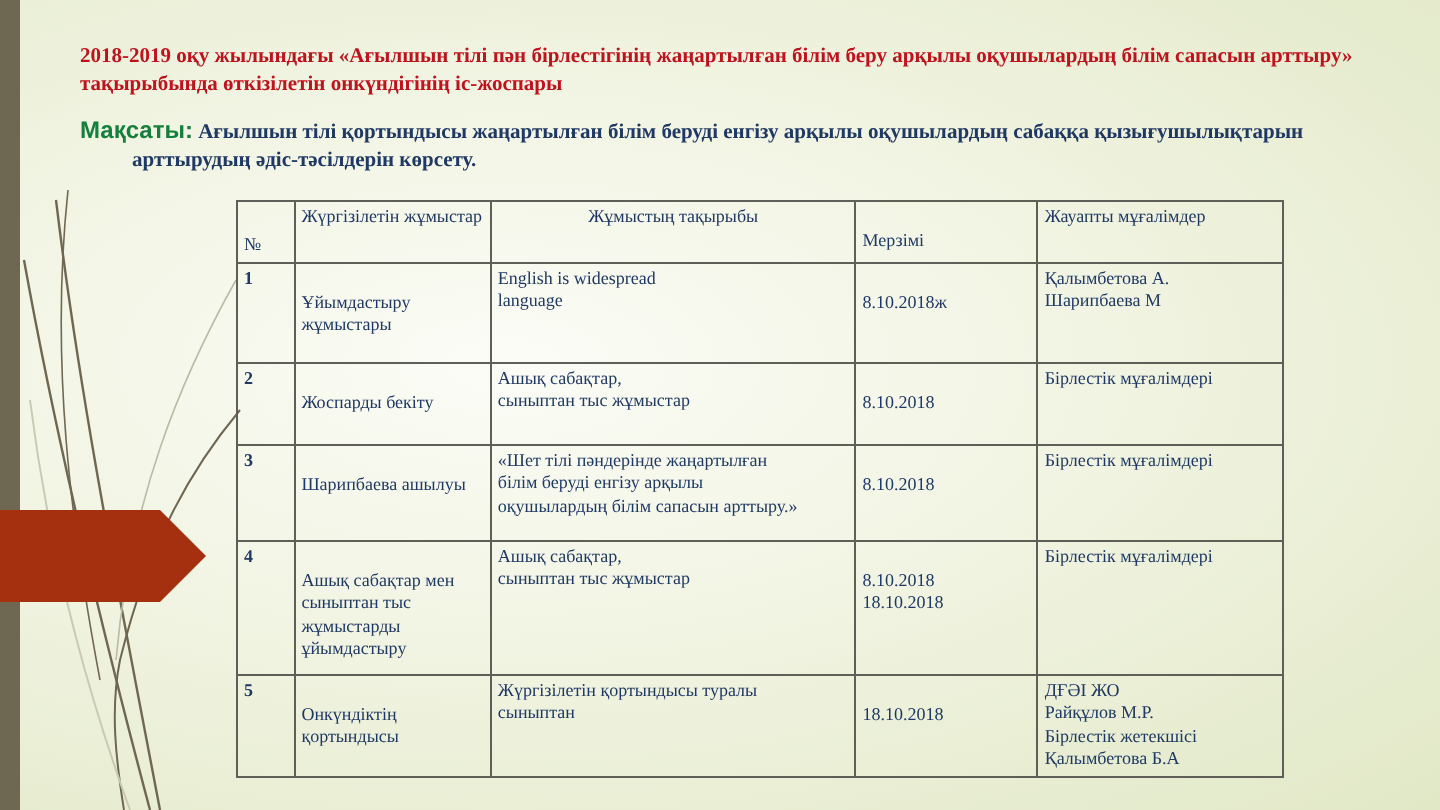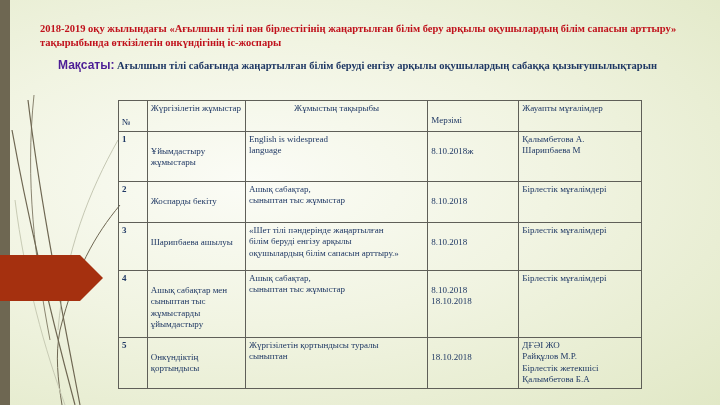--- a/index.html
+++ b/index.html
@@ -20,21 +20,21 @@
     }
     .title {
       position: absolute; left: 40px; top: 22px; width: 640px;
       color: #c0121c; font-weight: bold; font-size: 10.5px; line-height: 14px;
     }
     .goal {
       position: absolute; left: 40px; top: 58px; width: 640px;
       font-size: 10.5px; line-height: 14px; color: #1f3864; font-weight: bold;
     }
     .goal .label {
-      color: #4c1d95; font-family: "Liberation Sans", sans-serif; font-size: 12px; margin-left: 18px;
+      color: #15803d; font-family: "Liberation Sans", sans-serif; font-size: 12px;
     }
     .goal .line2 { display: block; padding-left: 26px; }
     table.plan {
       position: absolute; left: 118px; top: 100px;
       border-collapse: collapse; width: 524px;
       font-size: 9px; color: #1f3864; line-height: 11.5px;
     }
     table.plan td {
       border: 1px solid #5f5f58; vertical-align: top; padding: 2px 3px;
     }
@@ -67,21 +67,22 @@
   <path d="M118 140 C 90 190, 65 250, 58 330" stroke="#b9bba5" stroke-width="0.8" fill="none"></path>
   <path d="M120 205 C 95 235, 75 270, 60 330 C 55 355, 58 380, 62 405" stroke="#6e6752" stroke-width="1" fill="none"></path>
   <path d="M15 200 C 25 280, 45 350, 65 405" stroke="#c8cbb4" stroke-width="1" fill="none"></path>
 </svg>
 
 <div class="arrow"></div>
 
 <div class="title">2018-2019 оқу жылындағы «Ағылшын тілі пән бірлестігінің жаңартылған білім беру  арқылы оқушылардың білім сапасын арттыру» тақырыбында  өткізілетін онкүндігінің іс-жоспары</div>
 
 <div class="goal">
-  <span class="label">Мақсаты:</span><span> Ағылшын тілі  сабағында жаңартылған білім беруді енгізу  арқылы оқушылардың сабаққа қызығушылықтарын</span>
+  <span class="label">Мақсаты:</span><span> Ағылшын тілі  қортындысы жаңартылған білім беруді енгізу  арқылы оқушылардың сабаққа қызығушылықтарын</span>
+  <span class="line2">арттырудың әдіс-тәсілдерін көрсету.</span>
 </div>
 
 <table class="plan">
   <tbody>
       <tr class="rowh">
     <td class="c1">
           <span class="hdr-no">№</span>
         </td>
     <td class="c2">Жүргізілетін жұмыстар</td>
     <td class="c3">Жұмыстың тақырыбы</td>

